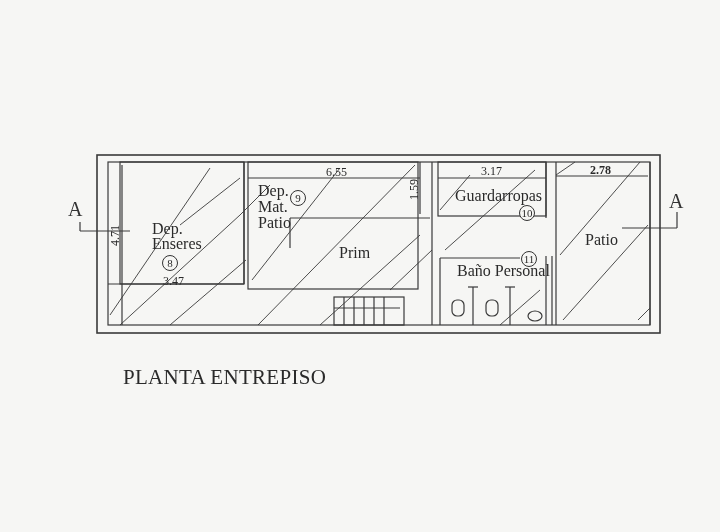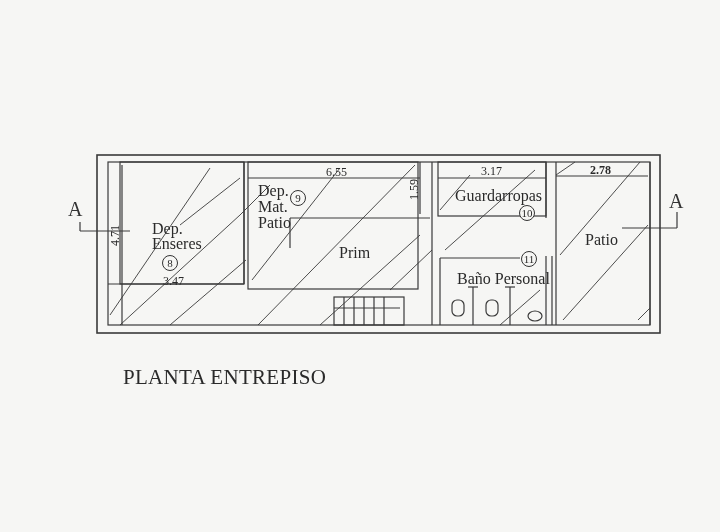--- a/index.html
+++ b/index.html
@@ -102,19 +102,19 @@
 <div class="num" style="left:290px;top:190px;">9</div>
 <div class="dim" style="left:326px;top:165px;">6.55</div>
 <div class="dim" style="left:407px;top:200px;transform:rotate(-90deg);transform-origin:left top;">1.59</div>
 
 <div class="lbl" style="left:339px;top:246px;">Prim</div>
 
 <div class="lbl" style="left:455px;top:189px;">Guardarropas</div>
 <div class="num" style="left:519px;top:205px;">10</div>
 <div class="dim" style="left:481px;top:164px;">3.17</div>
 
-<div class="lbl" style="left:457px;top:272px;">Baño Personal</div>
+<div class="lbl" style="left:457px;top:264px;">Baño Personal</div>
 <div class="num" style="left:521px;top:251px;">11</div>
 
 <div class="lbl" style="left:585px;top:233px;text-align:right;">Patio</div>
 <div class="dim" style="left:590px;top:163px;font-weight:bold;">2.78</div>
 
 <div class="title">PLANTA ENTREPISO</div>
 
 </body></html>

